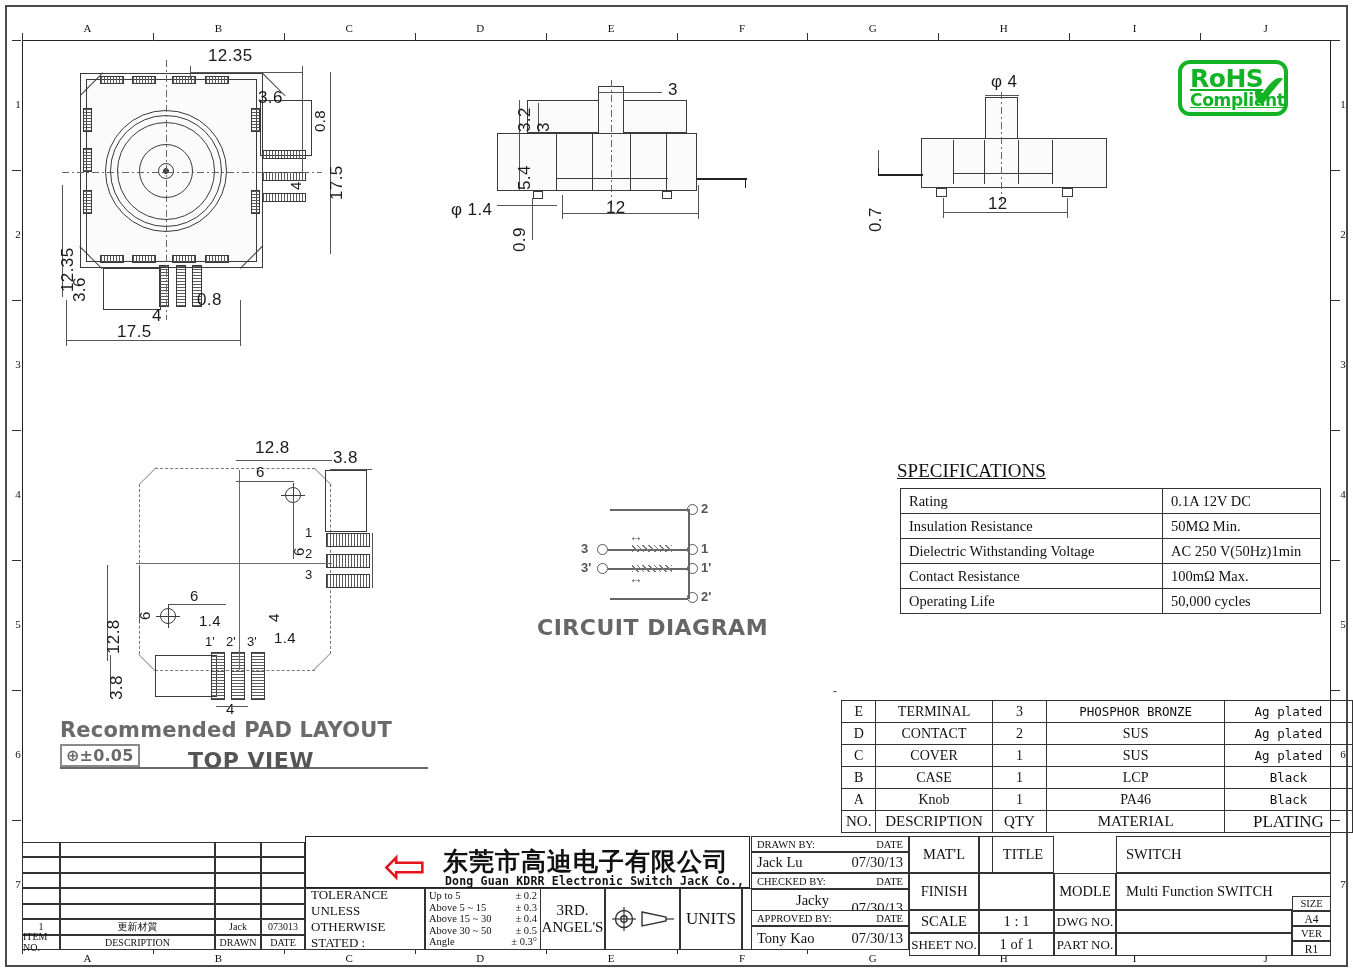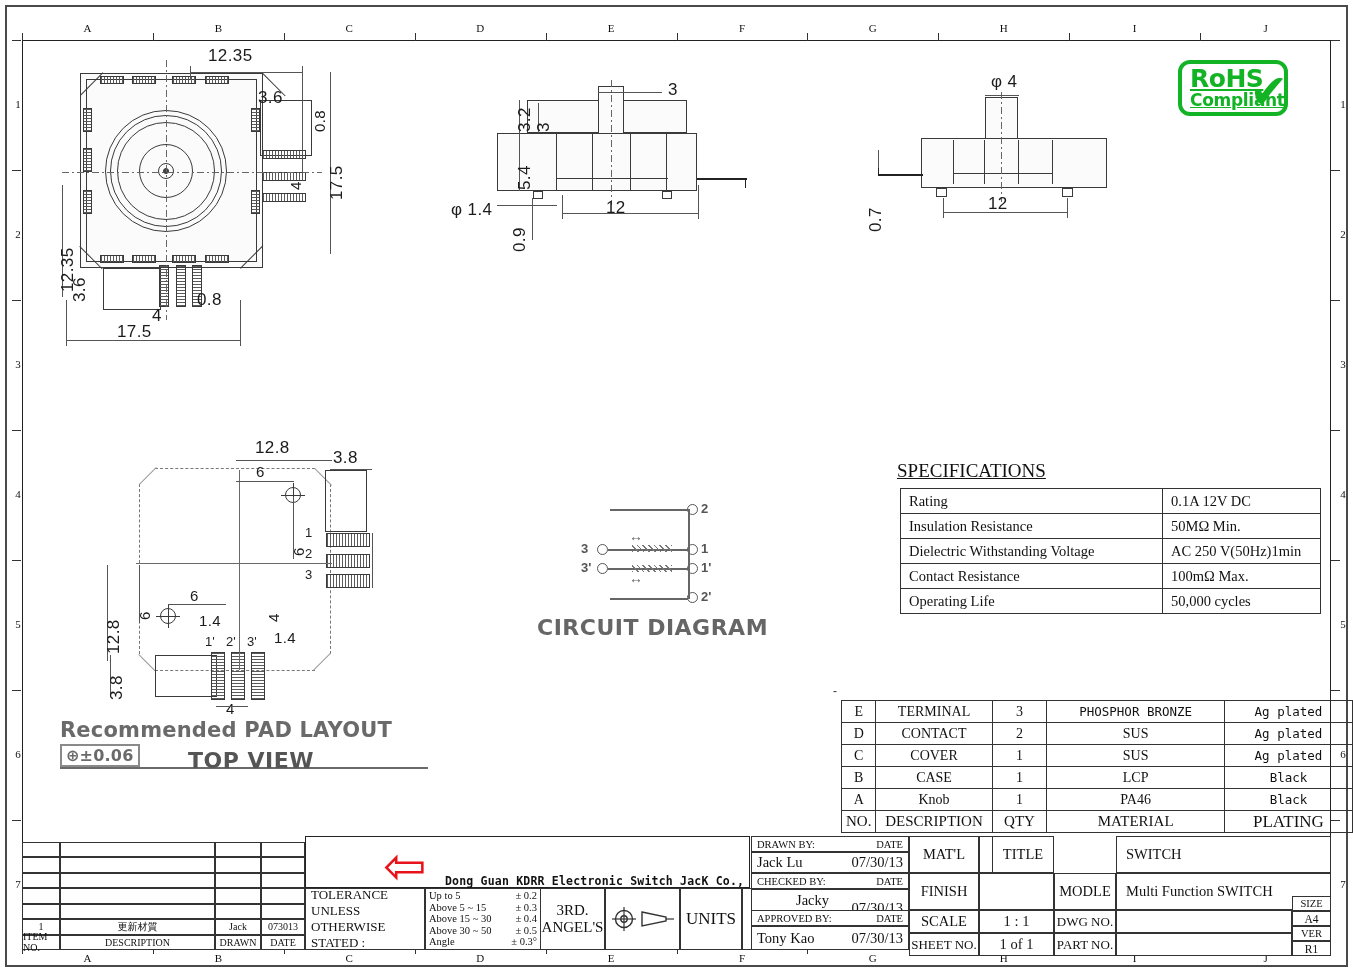--- a/index.html
+++ b/index.html
@@ -494,21 +494,21 @@
 
     <div class="ctext" style="left:305px; top:525px;">1</div>
     <div class="ctext" style="left:305px; top:546px;">2</div>
     <div class="ctext" style="left:305px; top:567px;">3</div>
     <div class="ctext" style="left:205px; top:634px;">1'</div>
     <div class="ctext" style="left:226px; top:634px;">2'</div>
     <div class="ctext" style="left:247px; top:634px;">3'</div>
 
     <div class="pad-label" style="left:60px; top:718px; width:368px;">
       <span>Recommended PAD LAYOUT</span>
-      <span class="tolbadge">⊕±0.06</span>
+      <span class="tolbadge">⊕±0.05</span>
     </div>
     <div class="big-label" style="left:188px; top:748px;">TOP VIEW</div>
   </div>
 
   <div>
 
     <div class="circ" style="left:687px; top:504px; width:11px; height:11px; border-color:#555;"></div>
     <div class="circ" style="left:687px; top:544px; width:11px; height:11px; border-color:#555;"></div>
     <div class="circ" style="left:687px; top:563px; width:11px; height:11px; border-color:#555;"></div>
     <div class="circ" style="left:687px; top:592px; width:11px; height:11px; border-color:#555;"></div>
@@ -636,20 +636,21 @@
       <div class="rev-cell" style="left: 215px; top: 919px; width: 46px; height: 15.5px;">Jack</div>
       <div class="rev-cell" style="left: 261px; top: 919px; width: 44px; height: 15.5px;">073013</div>
       <div class="rev-cell" style="left: 22px; top: 934.5px; width: 38px; height: 15.5px;">ITEM NO.</div>
       <div class="rev-cell" style="left: 60px; top: 934.5px; width: 155px; height: 15.5px;">DESCRIPTION</div>
       <div class="rev-cell" style="left: 215px; top: 934.5px; width: 46px; height: 15.5px;">DRAWN</div>
       <div class="rev-cell" style="left: 261px; top: 934.5px; width: 44px; height: 15.5px;">DATE</div>
     </div>
 
   <div class="tb" style="left:305px; top:836px; width:445px; height:52px;"></div>
   <div class="logo-arrow" style="left:383px; top:840px;">⇦</div>
+  <div class="cn-name" style="left:443px; top:845px;">东莞市高迪电子有限公司</div>
   <div class="cn-en" style="left:445px; top:874px;">Dong Guan KDRR  Electronic Switch JacK Co., Ltd.</div>
 
   <div class="tb-cell" style="left:305px; top:888px; width:120px; height:62px; flex-direction:column; align-items:flex-start; justify-content:center; font-size:13px;">
     <div>TOLERANCE UNLESS</div>
     <div>OTHERWISE STATED :</div>
   </div>
   <div class="tb-cell" style="left:425px; top:888px; width:135px; height:62px; padding:2px 3px;">
     <div class="tol-lines" id="tol-lines" style="position:relative; left:0; top:0;">
         <div class="row">
           <span>Up  to  5</span>

